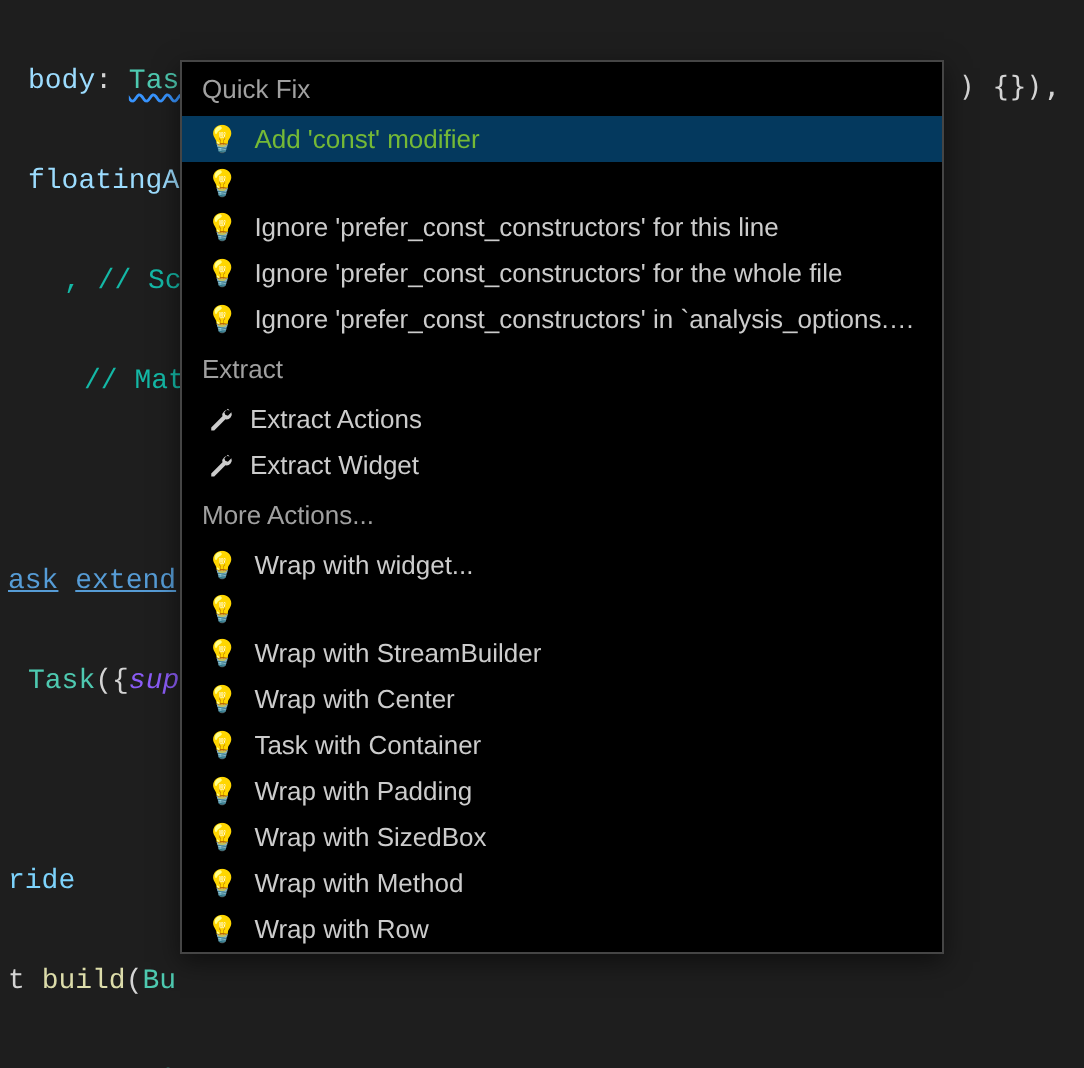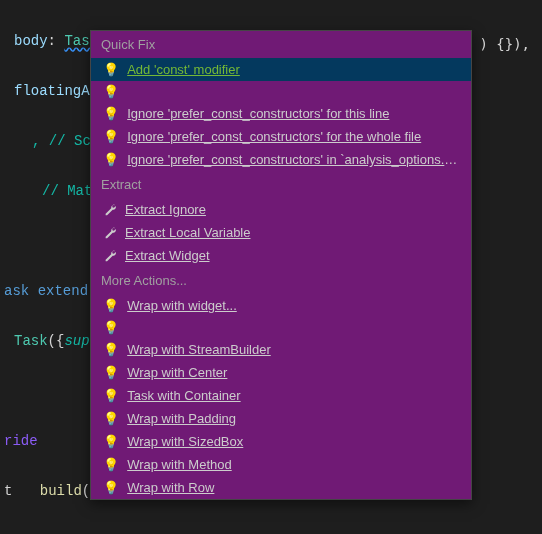--- a/index.html
+++ b/index.html
@@ -15,34 +15,34 @@
   }
   .code-area {
     padding: 4px 0 0 4px;
     line-height: 25px;
     white-space: pre;
   }
   .tok-prop { color: #9cdcfe; }
   .tok-class { color: #4ec9b0; }
   .tok-punc { color: #d4d4d4; }
   .tok-comment { color: #14b8a6; margin-left: 28px; }
-  .tok-keyword { color: #569cd6; }
-  .tok-storage { color: #8b5cf6; margin-top: 30px; }
-  .tok-func { color: #dcdcaa; margin-left: 19px; }
-  .tok-this { color: #14b8a6; font-style: italic; }
+  .tok-keyword { color: #569cd6; text-decoration: underline; }
+  .tok-storage { color: #7dd3fc; margin-top: 30px; }
+  .tok-func { color: #dcdcaa; }
+  .tok-this { color: #8b5cf6; font-style: italic; }
   .underline-error { text-decoration: underline wavy #3794ff; text-underline-offset: 2px; }
   .line { display: block; }
   .indent1 { padding-left: 10px; }
 
   .popup {
     position: absolute;
     top: 30px;
     left: 90px;
     width: 382px;
-    background: #701a75;
+    background: #000000;
     border: 1px solid #454545;
     box-shadow: 0 4px 12px rgba(0,0,0,0.5);
     font-family: "Segoe UI", Arial, sans-serif;
     font-size: 13px;
     color: #cccccc;
   }
   .popup-header {
     padding: 6px 10px;
     color: #a0a0a0;
     font-size: 13px;
@@ -54,21 +54,21 @@
     padding: 4px 10px 4px 12px;
     cursor: pointer;
   }
   .popup-item.selected {
     background: #04395e;
     color: #75b936;
   }
   .icon-bulb { color: #ffcc00; font-size: 13px; line-height: 1; }
   .icon-wrench { color: #cccccc; font-size: 13px; line-height: 1; display: inline-flex; }
   .icon-wrench svg { width: 14px; height: 14px; }
-  .item-label { flex: 1; white-space: nowrap; overflow: hidden; text-overflow: ellipsis; text-decoration: underline; }
+  .item-label { flex: 1; white-space: nowrap; overflow: hidden; text-overflow: ellipsis; }
 
   .tail-right {
     position: absolute;
     top: 36px;
     right: 12px;
     color: #d4d4d4;
     font-family: Consolas, monospace;
     font-size: 14px;
   }
 </style>
@@ -123,29 +123,21 @@
   </div>
 
   <div class="popup-header">Extract</div>
 
   <div class="popup-item">
     <span class="icon-wrench">
         <svg viewBox="0 0 16 16" fill="currentColor">
           <path d="M13.5 2.5a3 3 0 0 0-4.1 3.4L3 12.3V14h1.7l6.4-6.4a3 3 0 0 0 3.4-4.1l-2 2-1.5-.5-.5-1.5 2-2z"></path>
         </svg>
       </span>
-    <span class="item-label">Extract Ignore</span>
-  </div>
-  <div class="popup-item">
-    <span class="icon-wrench">
-        <svg viewBox="0 0 16 16" fill="currentColor">
-          <path d="M13.5 2.5a3 3 0 0 0-4.1 3.4L3 12.3V14h1.7l6.4-6.4a3 3 0 0 0 3.4-4.1l-2 2-1.5-.5-.5-1.5 2-2z"></path>
-        </svg>
-      </span>
-    <span class="item-label">Extract Local Variable</span>
+    <span class="item-label">Extract Actions</span>
   </div>
   <div class="popup-item">
     <span class="icon-wrench">
         <svg viewBox="0 0 16 16" fill="currentColor">
           <path d="M13.5 2.5a3 3 0 0 0-4.1 3.4L3 12.3V14h1.7l6.4-6.4a3 3 0 0 0 3.4-4.1l-2 2-1.5-.5-.5-1.5 2-2z"></path>
         </svg>
       </span>
     <span class="item-label">Extract Widget</span>
   </div>
 

